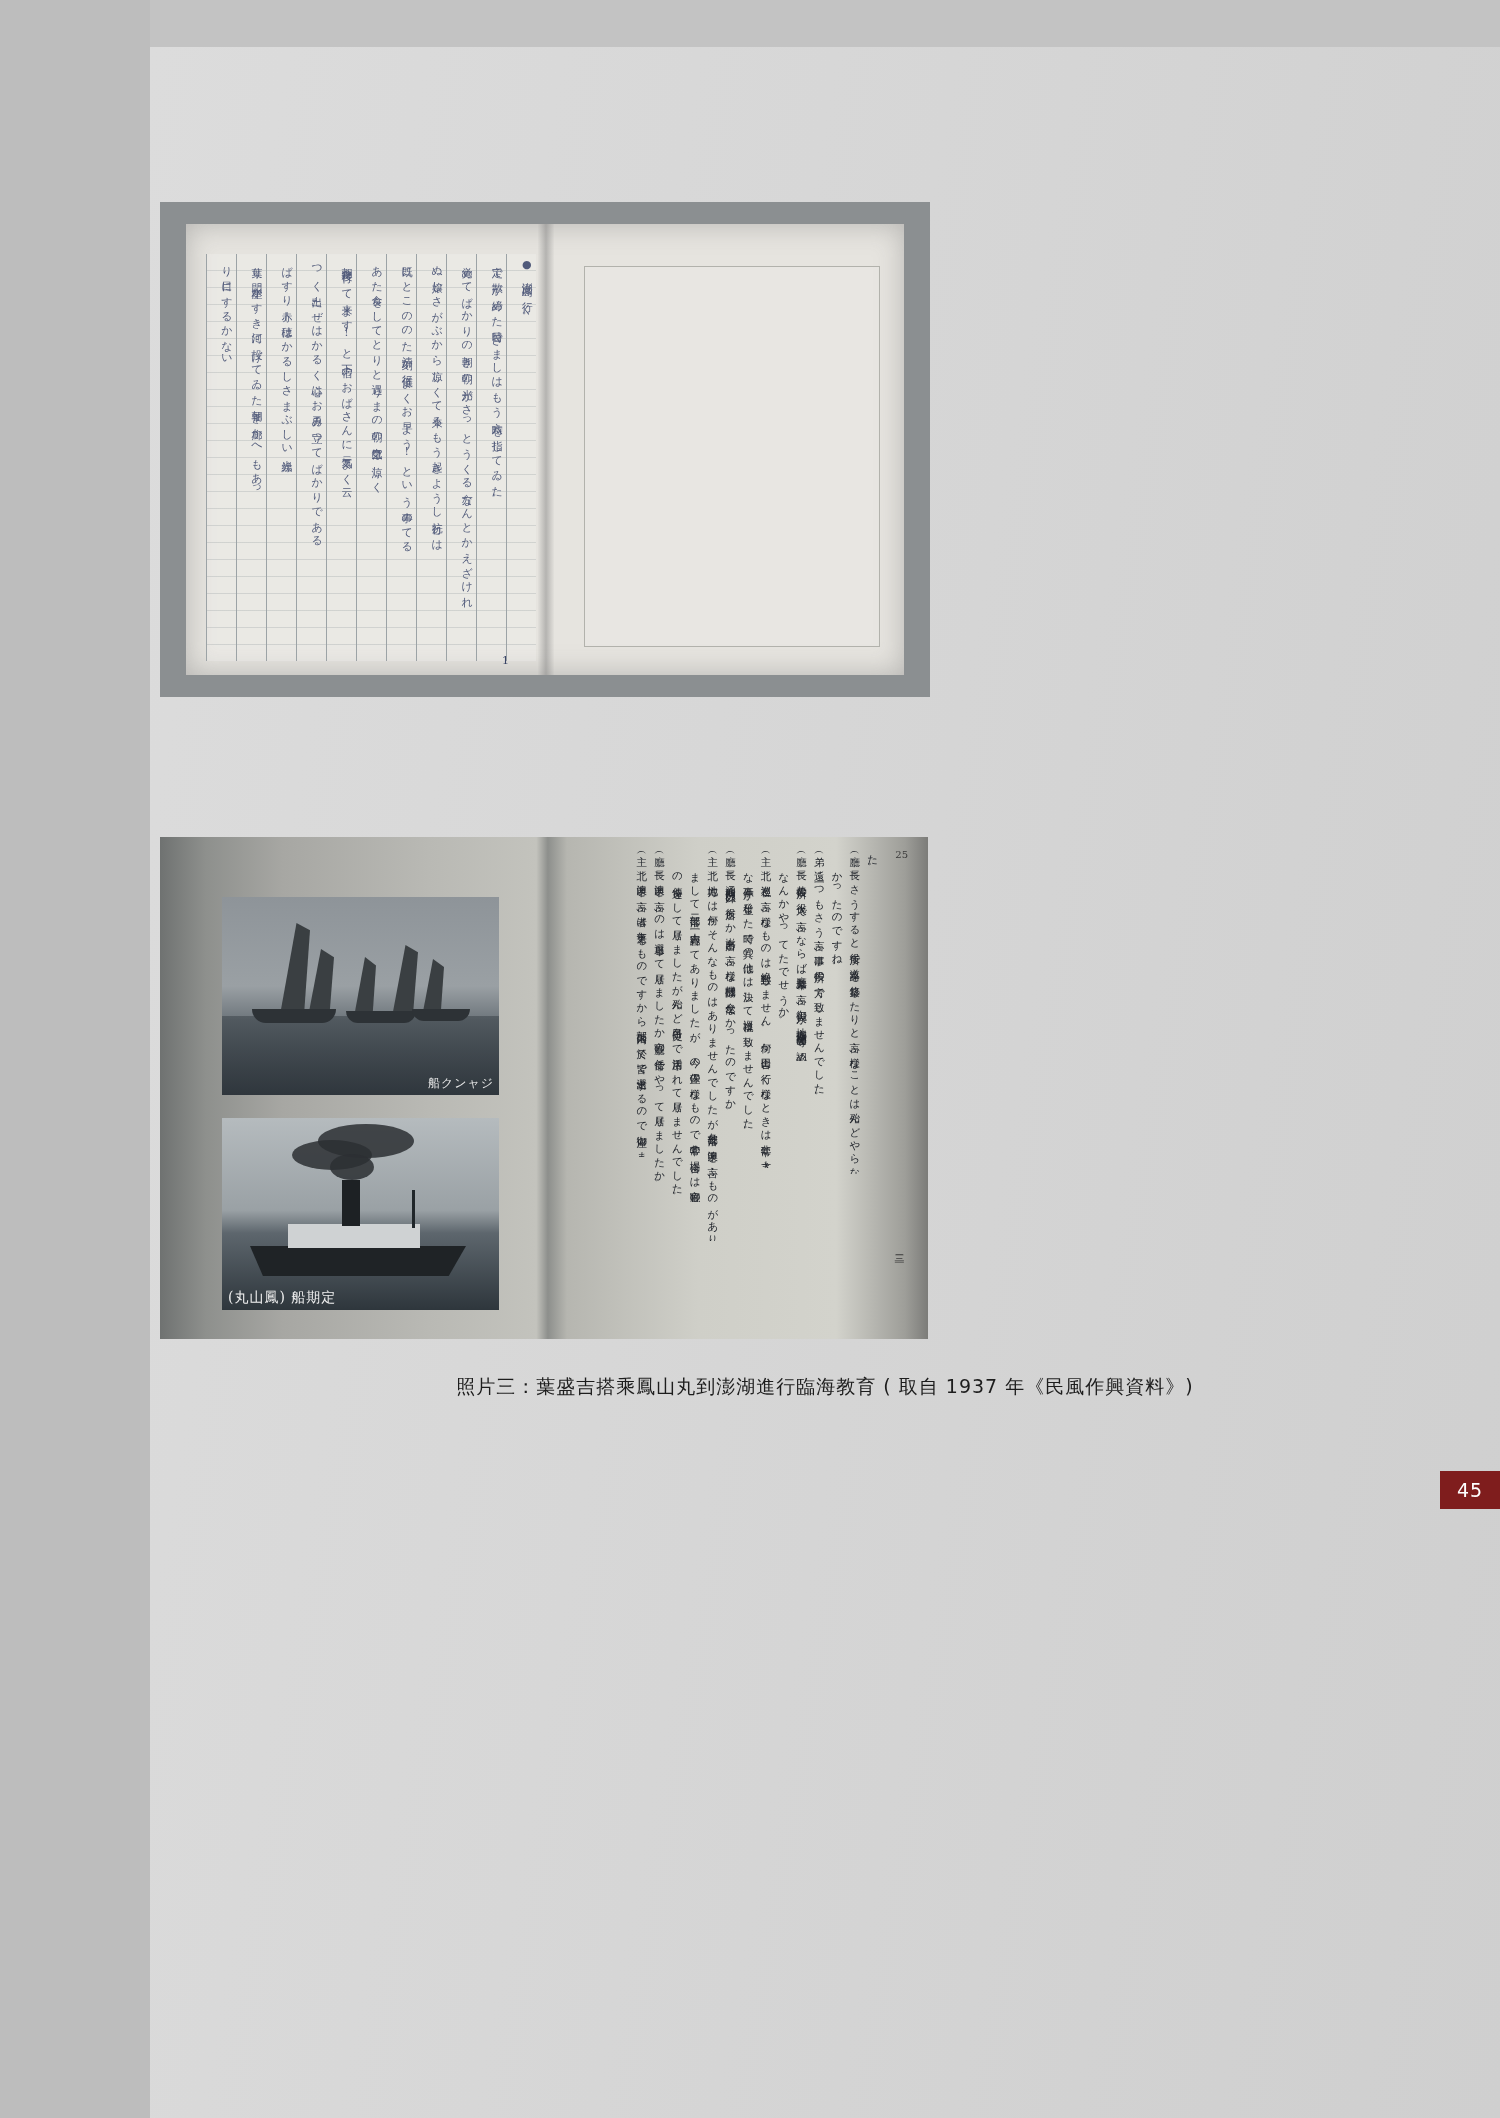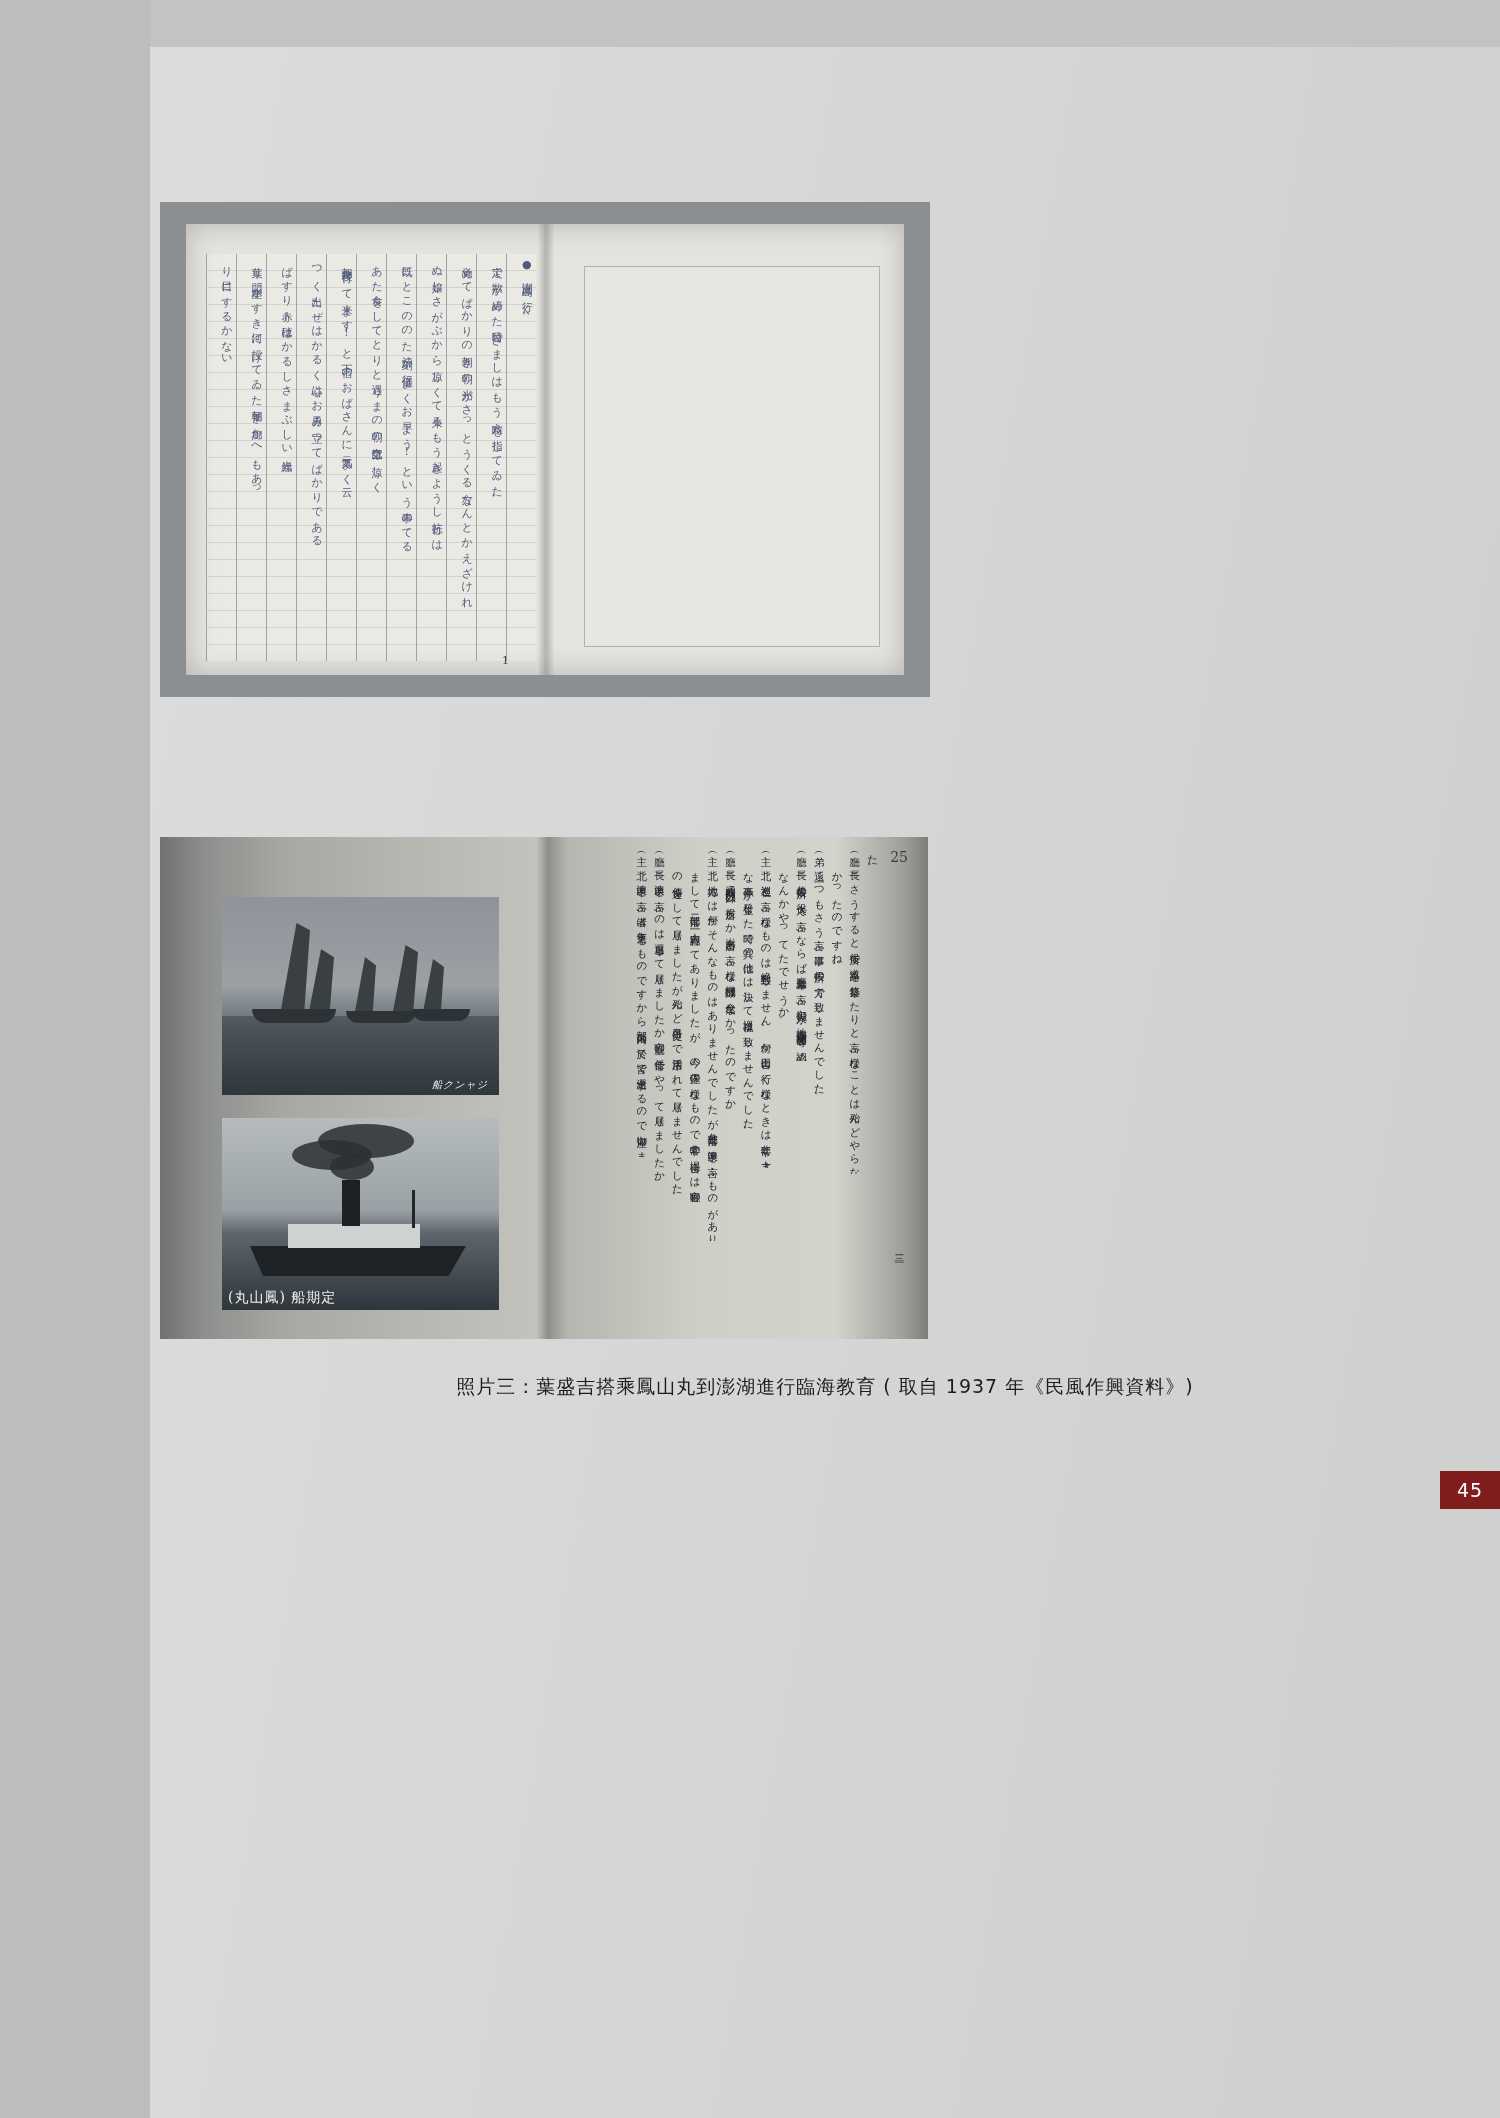--- a/index.html
+++ b/index.html
@@ -198,27 +198,26 @@
     position: absolute;
     background: #3a3f42;
   }
   #photo-junks .water {
     position: absolute;
     left: 0; right: 0; bottom: 0; height: 40%;
     background: linear-gradient(180deg, rgba(60,68,74,.55), rgba(40,47,53,.85));
   }
   .junk-caption {
     position: absolute;
-    right: 11px;
+    right: 5px;
     bottom: 3px;
     color: #e9e9e9;
     font-family: "DejaVu Serif", serif;
-    font-size: 10px;
+    font-size: 12px;
     letter-spacing: 1px;
-    font-style: italic;
   }
   #photo-steamer {
     left: 48px;
     top: 275px;
     width: 277px;
     height: 192px;
     background: linear-gradient(180deg,#b5bbbe 0%, #9aa1a5 48%, #5d666d 60%, #2e363c 100%);
   }
   .smoke {
     position: absolute;
@@ -264,21 +263,21 @@
     white-space: nowrap;
     max-height: 455px;
     overflow: hidden;
   }
   .vcol.indent { margin-top: 18px; }
   #fig2-folio {
     position: absolute;
     right: 20px;
     top: 12px;
     font-family: "DejaVu Serif", serif;
-    font-size: 14px;
+    font-size: 10px;
     color: #3a3a3a;
   }
   #fig2-folio2 {
     position: absolute;
     right: 22px;
     bottom: 92px;
     writing-mode: vertical-rl;
     font-family: "DejaVu Serif", serif;
     font-size: 10px;
     color: #3a3a3a;

